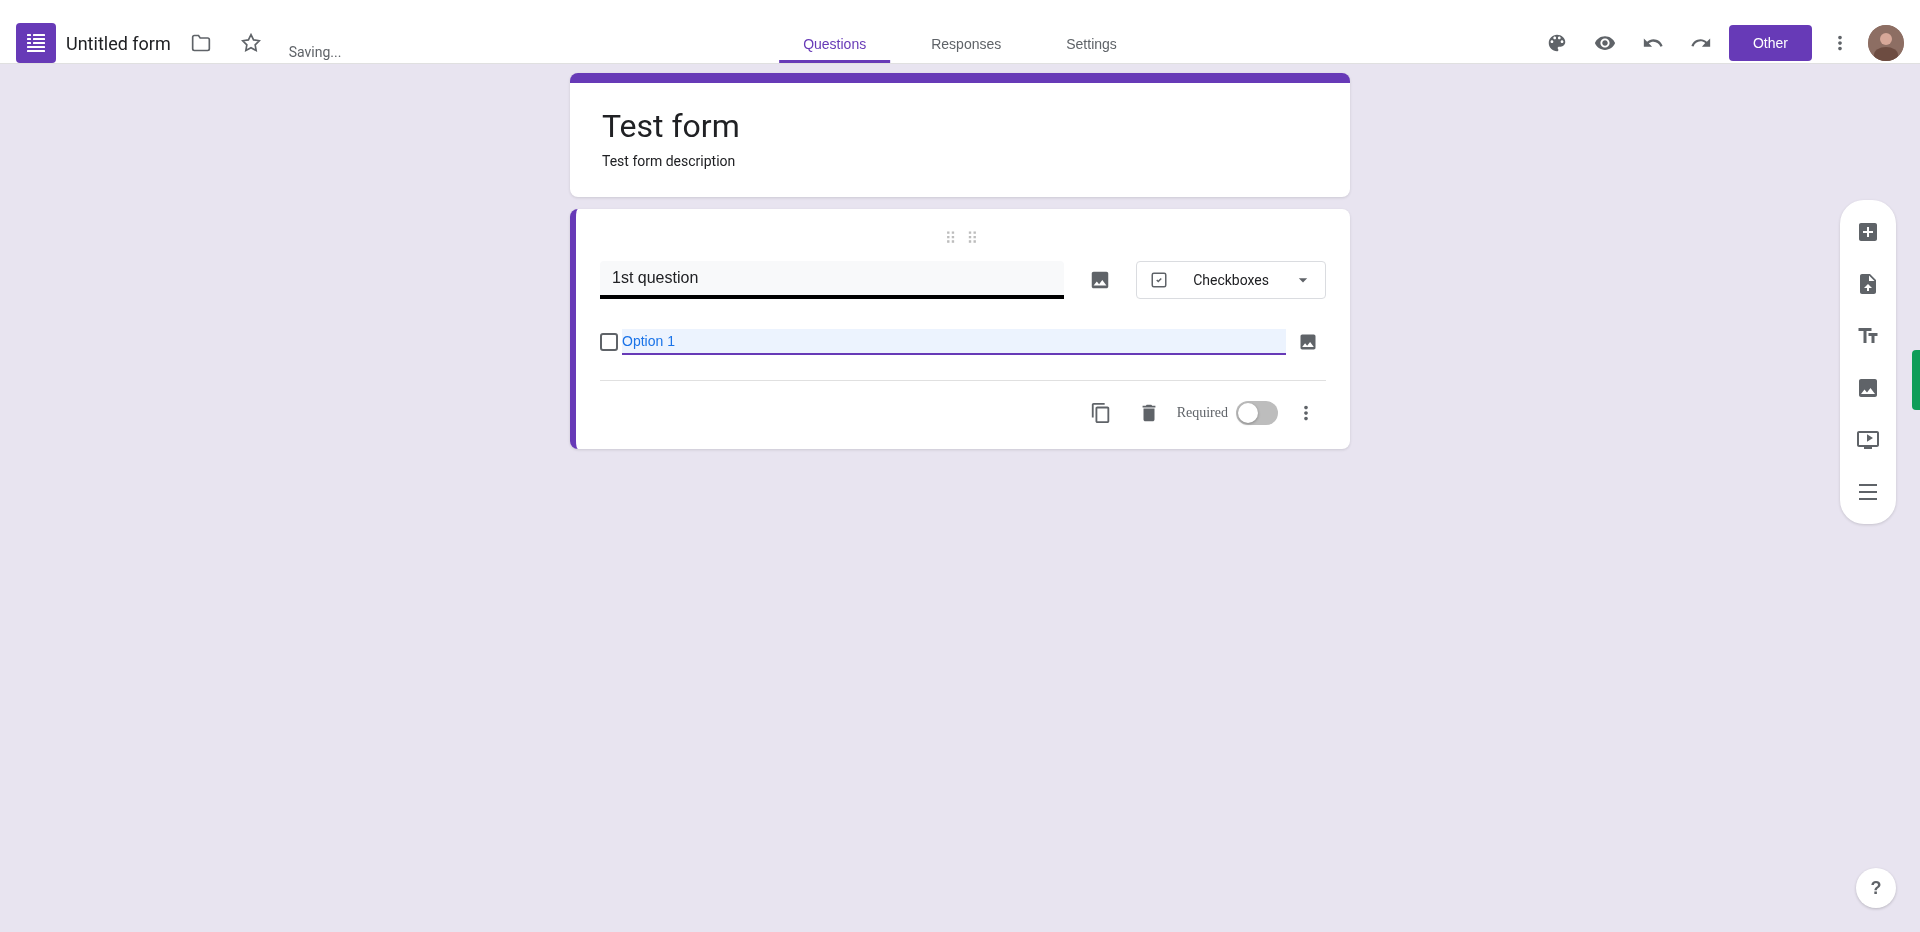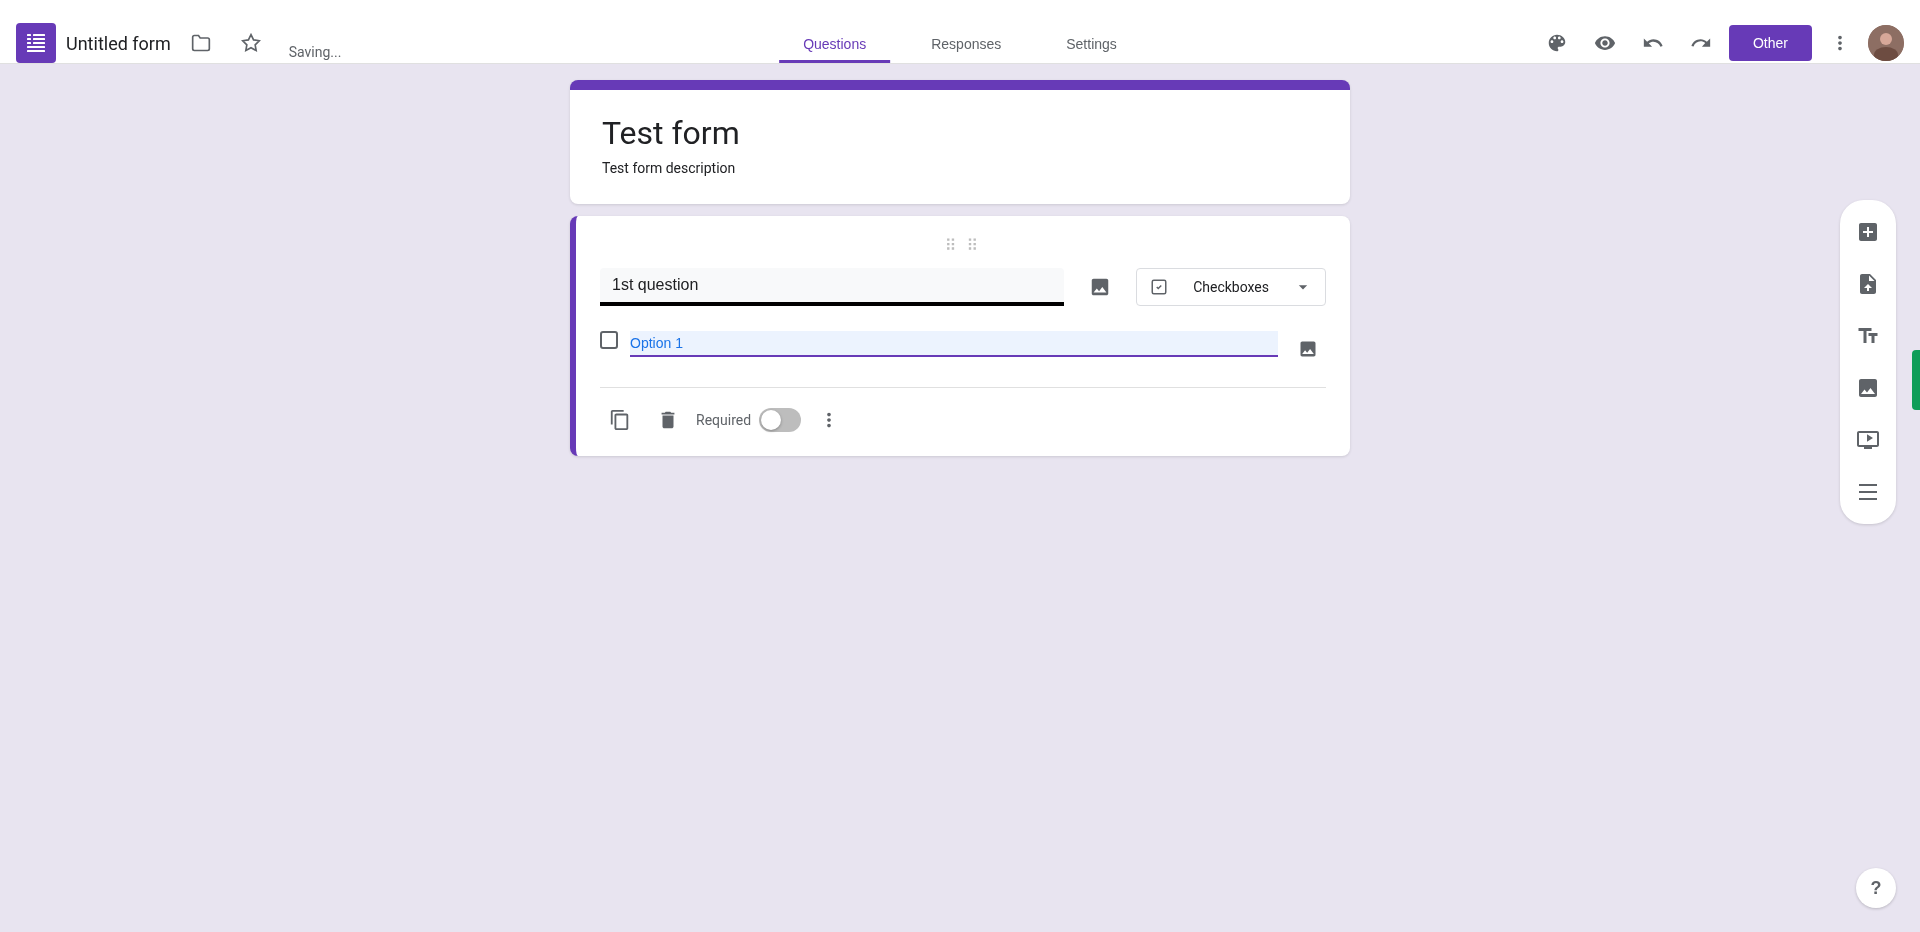--- a/index.html
+++ b/index.html
@@ -103,21 +103,21 @@
       width: 36px;
       height: 36px;
       border-radius: 50%;
       background: #8d6e63;
       overflow: hidden;
       cursor: pointer;
     }
 
     
     .main-content {
-      padding: 16px 0;
+      padding: 9px 0;
       display: flex;
       flex-direction: column;
       align-items: center;
     }
 
     
     .form-header-card {
       width: 780px;
       background: #fff;
       border-radius: 8px;
@@ -207,22 +207,22 @@
       width: 20px;
       height: 20px;
       display: flex;
       align-items: center;
       justify-content: center;
     }
 
     
     .option-row {
       display: flex;
-      align-items: flex-start;
-      gap: 12px;
+      align-items: center;
+      gap: 4px;
       margin-bottom: 8px;
       padding: 4px 0;
     }
     .option-checkbox {
       width: 18px;
       height: 18px;
       border: 2px solid #5f6368;
       border-radius: 3px;
       flex-shrink: 0;
     }
@@ -294,21 +294,23 @@
     .card-divider {
       height: 1px;
       background: #e0e0e0;
       margin: 16px 0 12px;
     }
 
     
     .card-bottom-row {
       display: flex;
       align-items: center;
+      justify-content: flex-end;
       gap: 8px;
+      font-family: Liberation Serif, serif;
     }
     .bottom-icon-btn {
       width: 40px;
       height: 40px;
       border-radius: 50%;
       border: none;
       background: transparent;
       cursor: pointer;
       display: flex;
       align-items: center;

